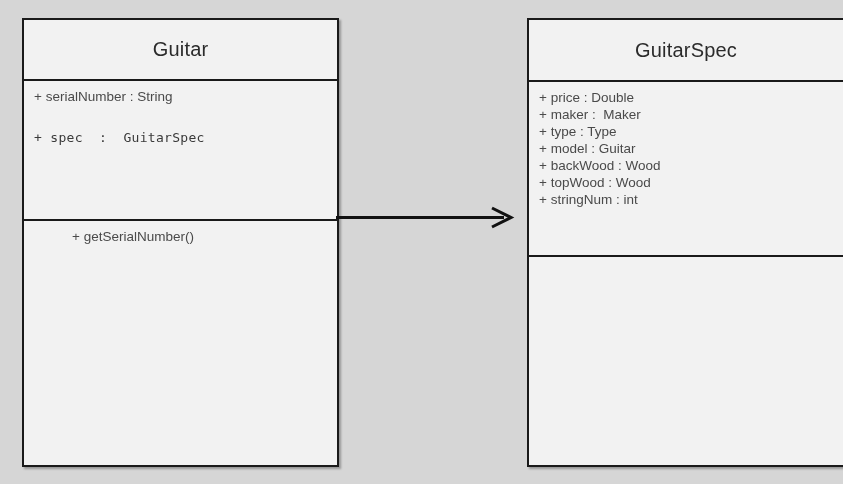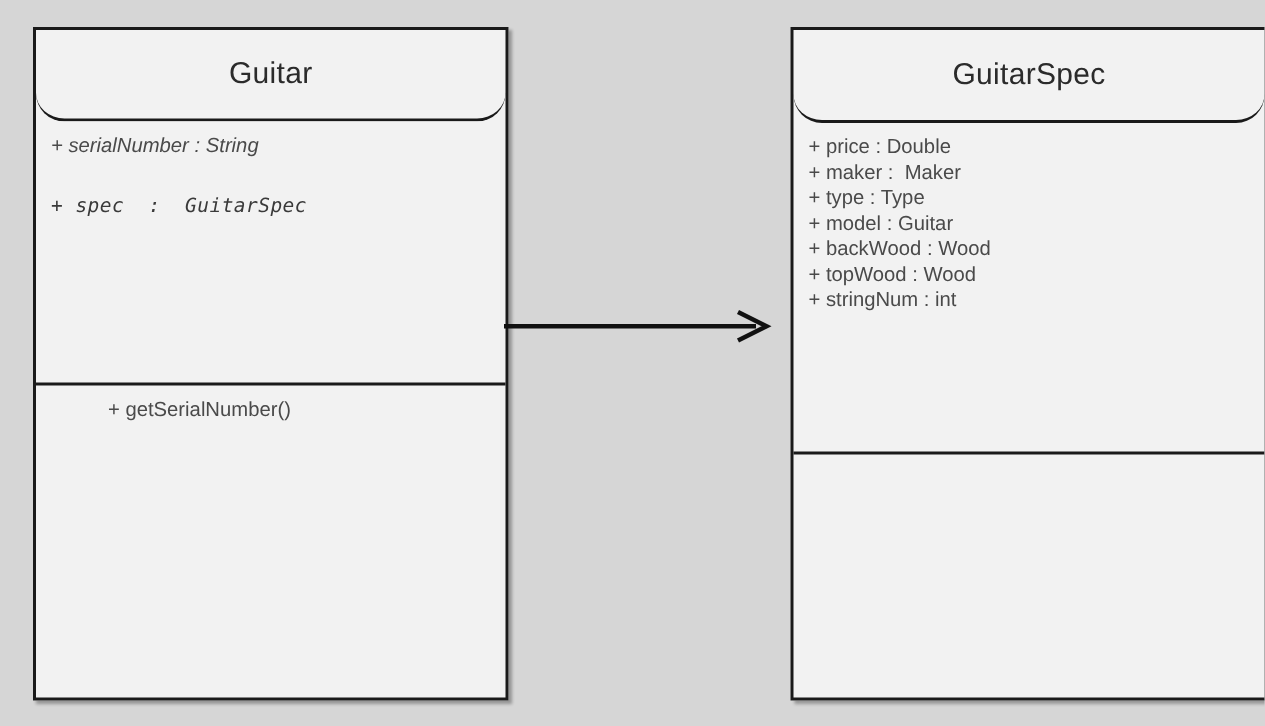--- a/index.html
+++ b/index.html
@@ -31,21 +31,20 @@
     flex-direction: column;
   }
 
   .uml-header {
     border-bottom: 2px solid #1a1a1a;
     display: flex;
     align-items: center;
     justify-content: center;
     box-sizing: border-box;
     flex: 0 0 auto;
-    border-radius: 19px;
   }
   .uml-title {
     font-size: 20px;
     color: #2b2b2b;
     letter-spacing: 0.2px;
     white-space: nowrap;
   }
 
   .uml-compartment {
     box-sizing: border-box;
@@ -76,30 +75,30 @@
   }
 
   
   #class-guitar {
     left: 22px;
     top: 18px;
     width: 317px;
     height: 449px;
   }
   #class-guitar .uml-header { height: 61px; }
-  #class-guitar .uml-attrs  { height: 176px; font-style: italic; }
+  #class-guitar .uml-attrs  { height: 140px; }
 
   #class-guitarspec {
     left: 527px;
     top: 18px;
     width: 318px;
     height: 449px;
   }
   #class-guitarspec .uml-header { height: 62px; }
-  #class-guitarspec .uml-attrs  { height: 221px; }
+  #class-guitarspec .uml-attrs  { height: 175px; }
 
   
   .assoc {
     position: absolute;
     left: 336px;
     top: 205px;
     width: 176px;
     height: 26px;
     overflow: visible;
   }

